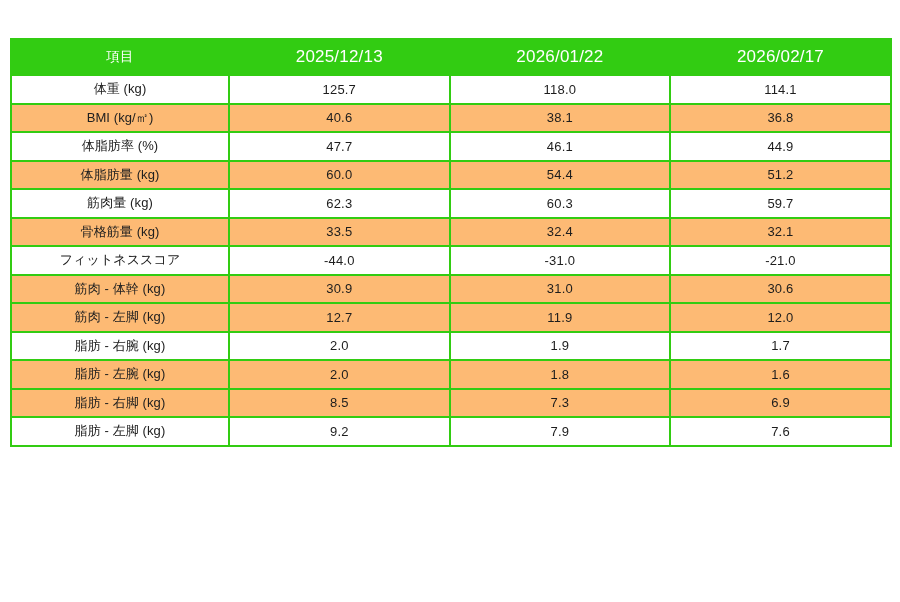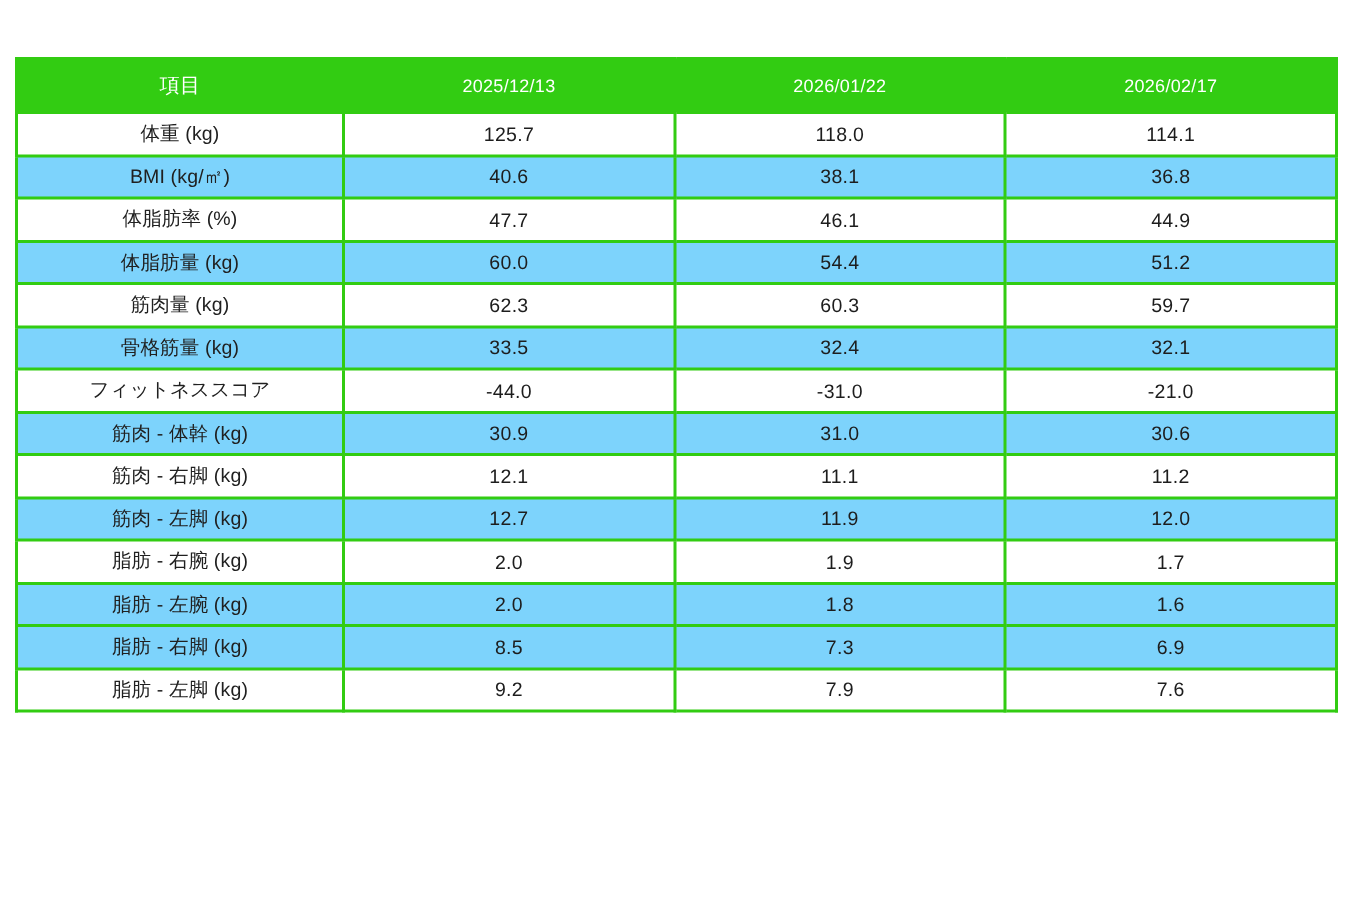--- a/index.html
+++ b/index.html
@@ -29,21 +29,21 @@
     border-collapse: collapse;
     table-layout: fixed;
     border: 2px solid #32cc12;
   }
   table.metrics col.c-label { width: 218px; }
   table.metrics col.c-val   { width: 220.6px; }
 
   thead th {
     background: #32cc12;
     color: #ffffff;
-    font-size: 12px;
+    font-size: 17px;
     font-weight: 400;
     height: 34px;
     line-height: 34px;
     padding: 0;
     text-align: center;
     border: 2px solid #32cc12;
     letter-spacing: 0.2px;
   }
   thead th.col-label {
     font-size: 13.5px;
@@ -53,21 +53,21 @@
     padding: 0;
     font-size: 13px;
     color: #1d1d1d;
     text-align: center;
     vertical-align: middle;
     border: 2px solid #32cc12;
     background: #ffffff;
     white-space: nowrap;
   }
   tbody tr.alt td {
-    background: #7dd3fc;
+    background: #fdba74;
   }
   tbody td.label-cell {
     color: #202020;
     letter-spacing: 0.1px;
   }
   tbody td.value-cell {
     letter-spacing: 0.2px;
   }
 </style>
 </head>
@@ -132,26 +132,20 @@
             <td class="value-cell">-44.0</td>
             <td class="value-cell">-31.0</td>
             <td class="value-cell">-21.0</td>
           </tr>
           <tr class="alt">
             <td class="label-cell">筋肉 - 体幹 (kg)</td>
             <td class="value-cell">30.9</td>
             <td class="value-cell">31.0</td>
             <td class="value-cell">30.6</td>
           </tr>
-          <tr>
-            <td class="label-cell">筋肉 - 右脚 (kg)</td>
-            <td class="value-cell">12.1</td>
-            <td class="value-cell">11.1</td>
-            <td class="value-cell">11.2</td>
-          </tr>
           <tr class="alt">
             <td class="label-cell">筋肉 - 左脚 (kg)</td>
             <td class="value-cell">12.7</td>
             <td class="value-cell">11.9</td>
             <td class="value-cell">12.0</td>
           </tr>
           <tr>
             <td class="label-cell">脂肪 - 右腕 (kg)</td>
             <td class="value-cell">2.0</td>
             <td class="value-cell">1.9</td>

